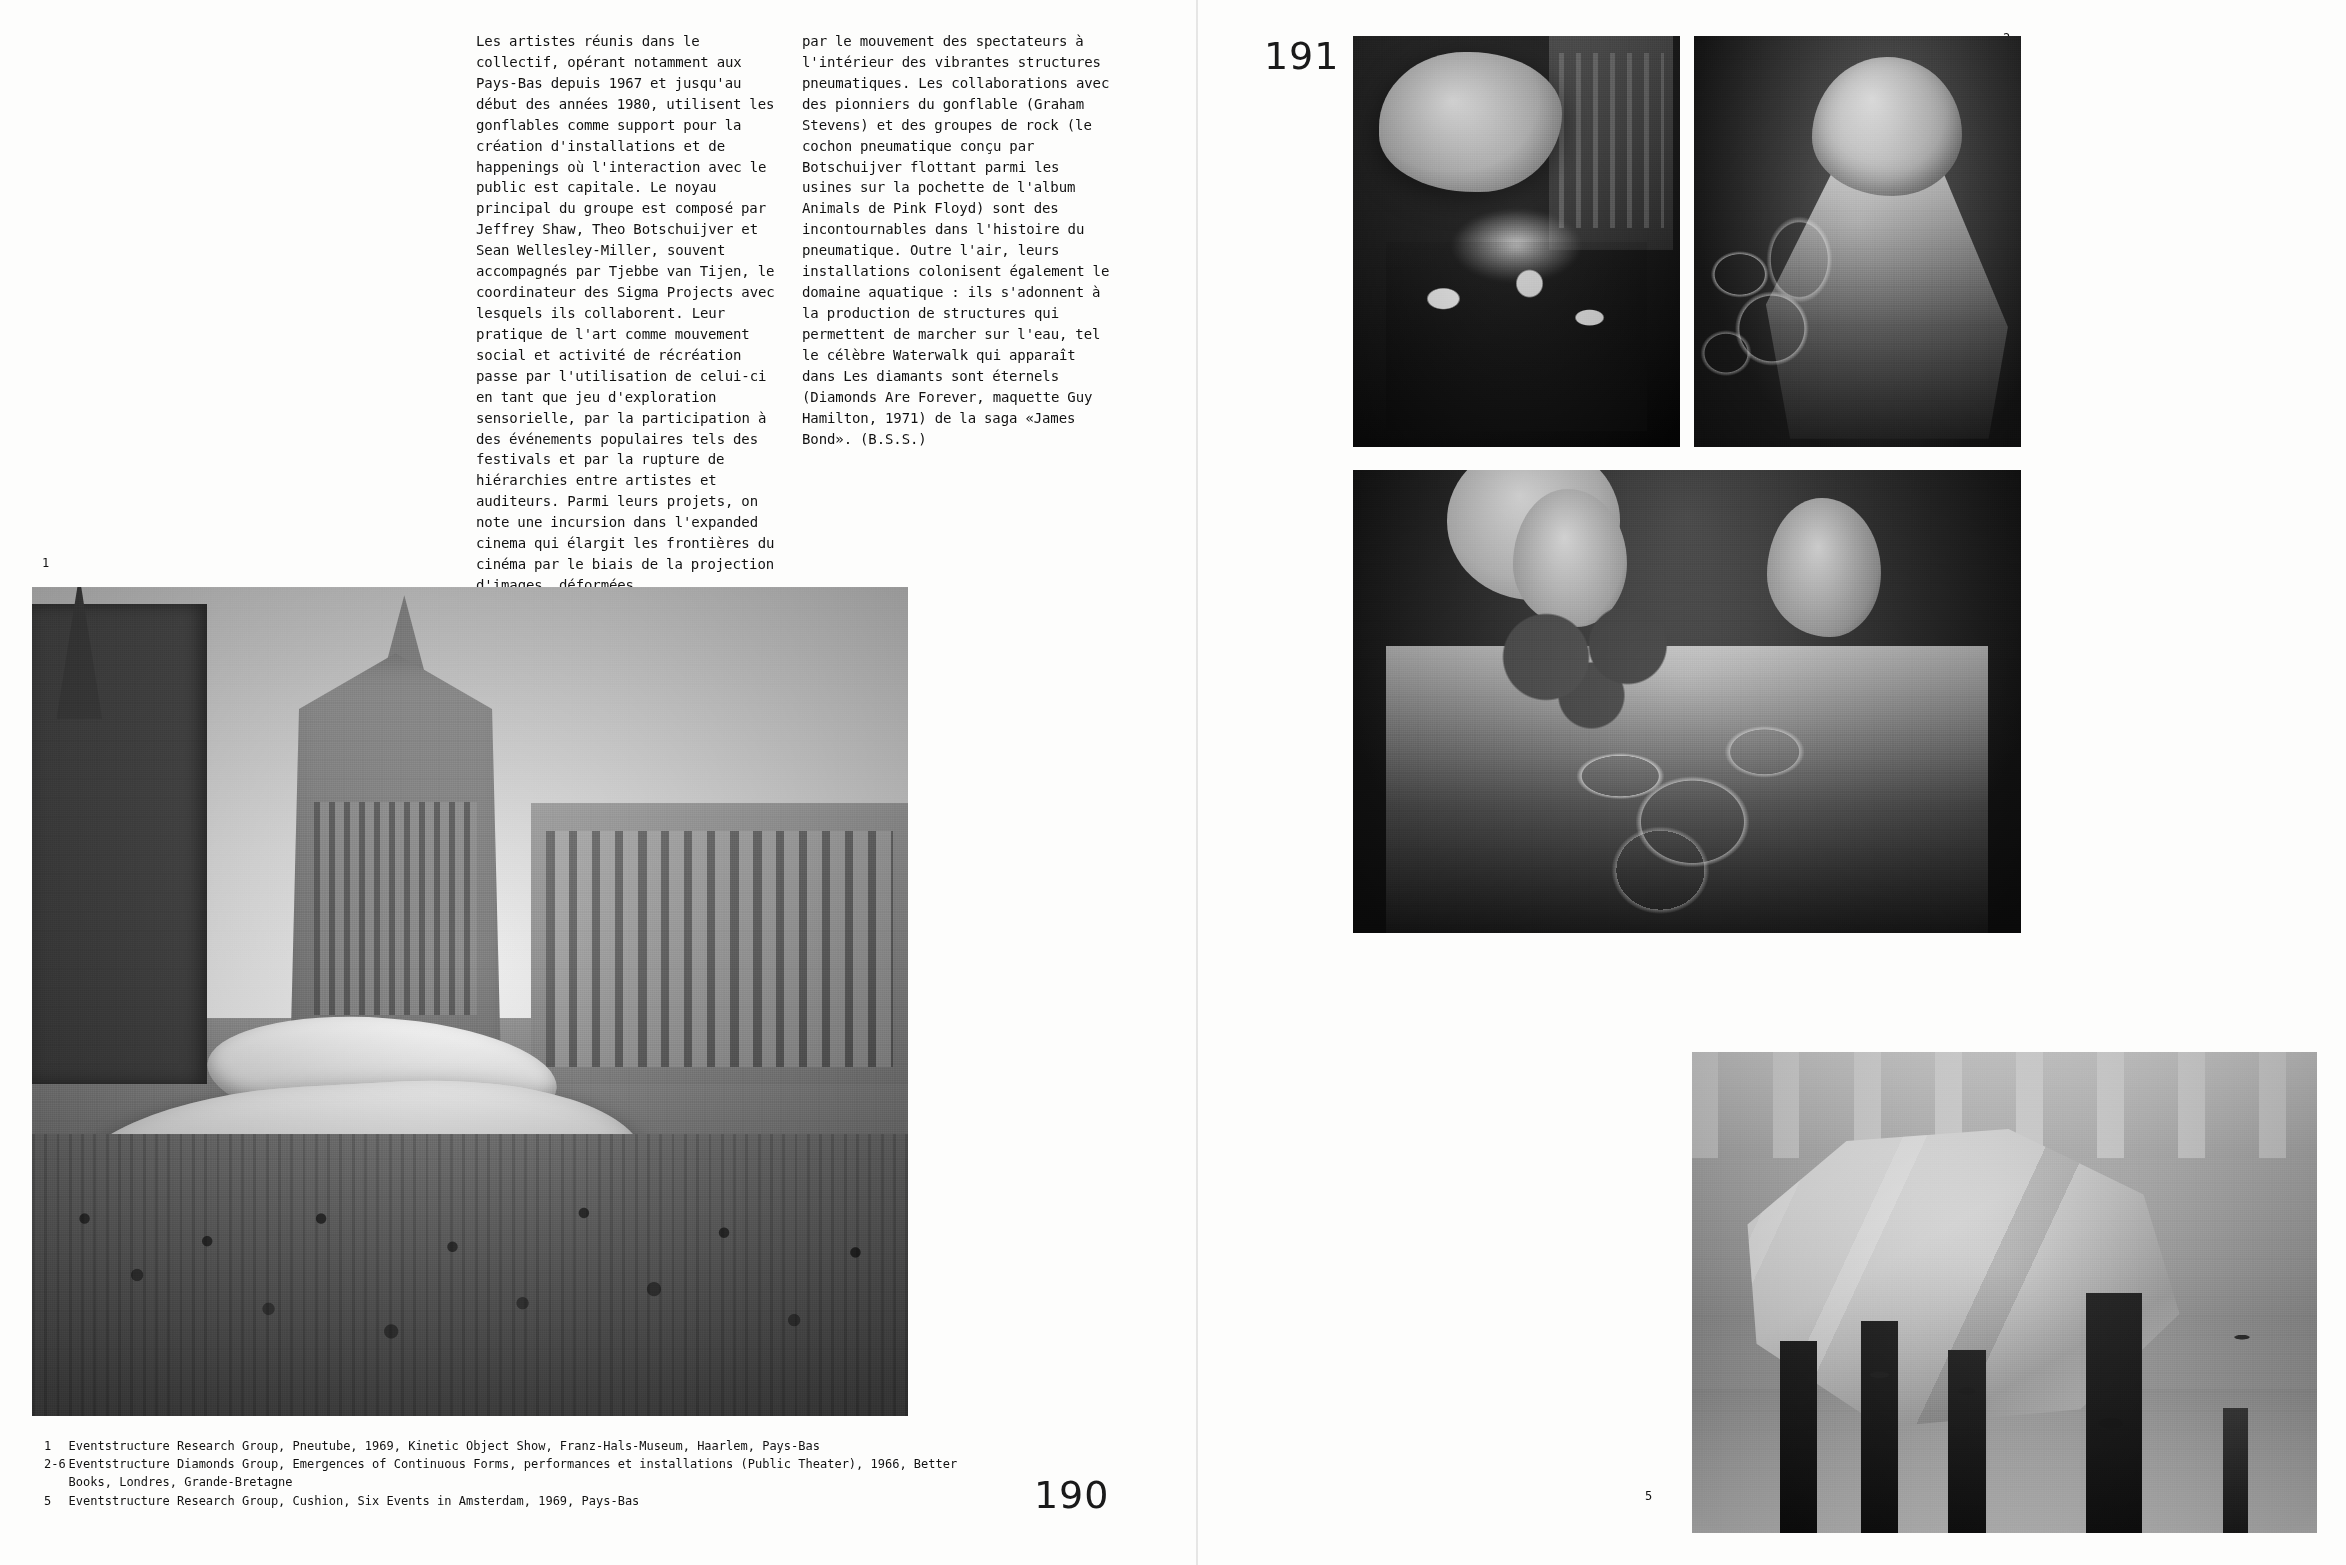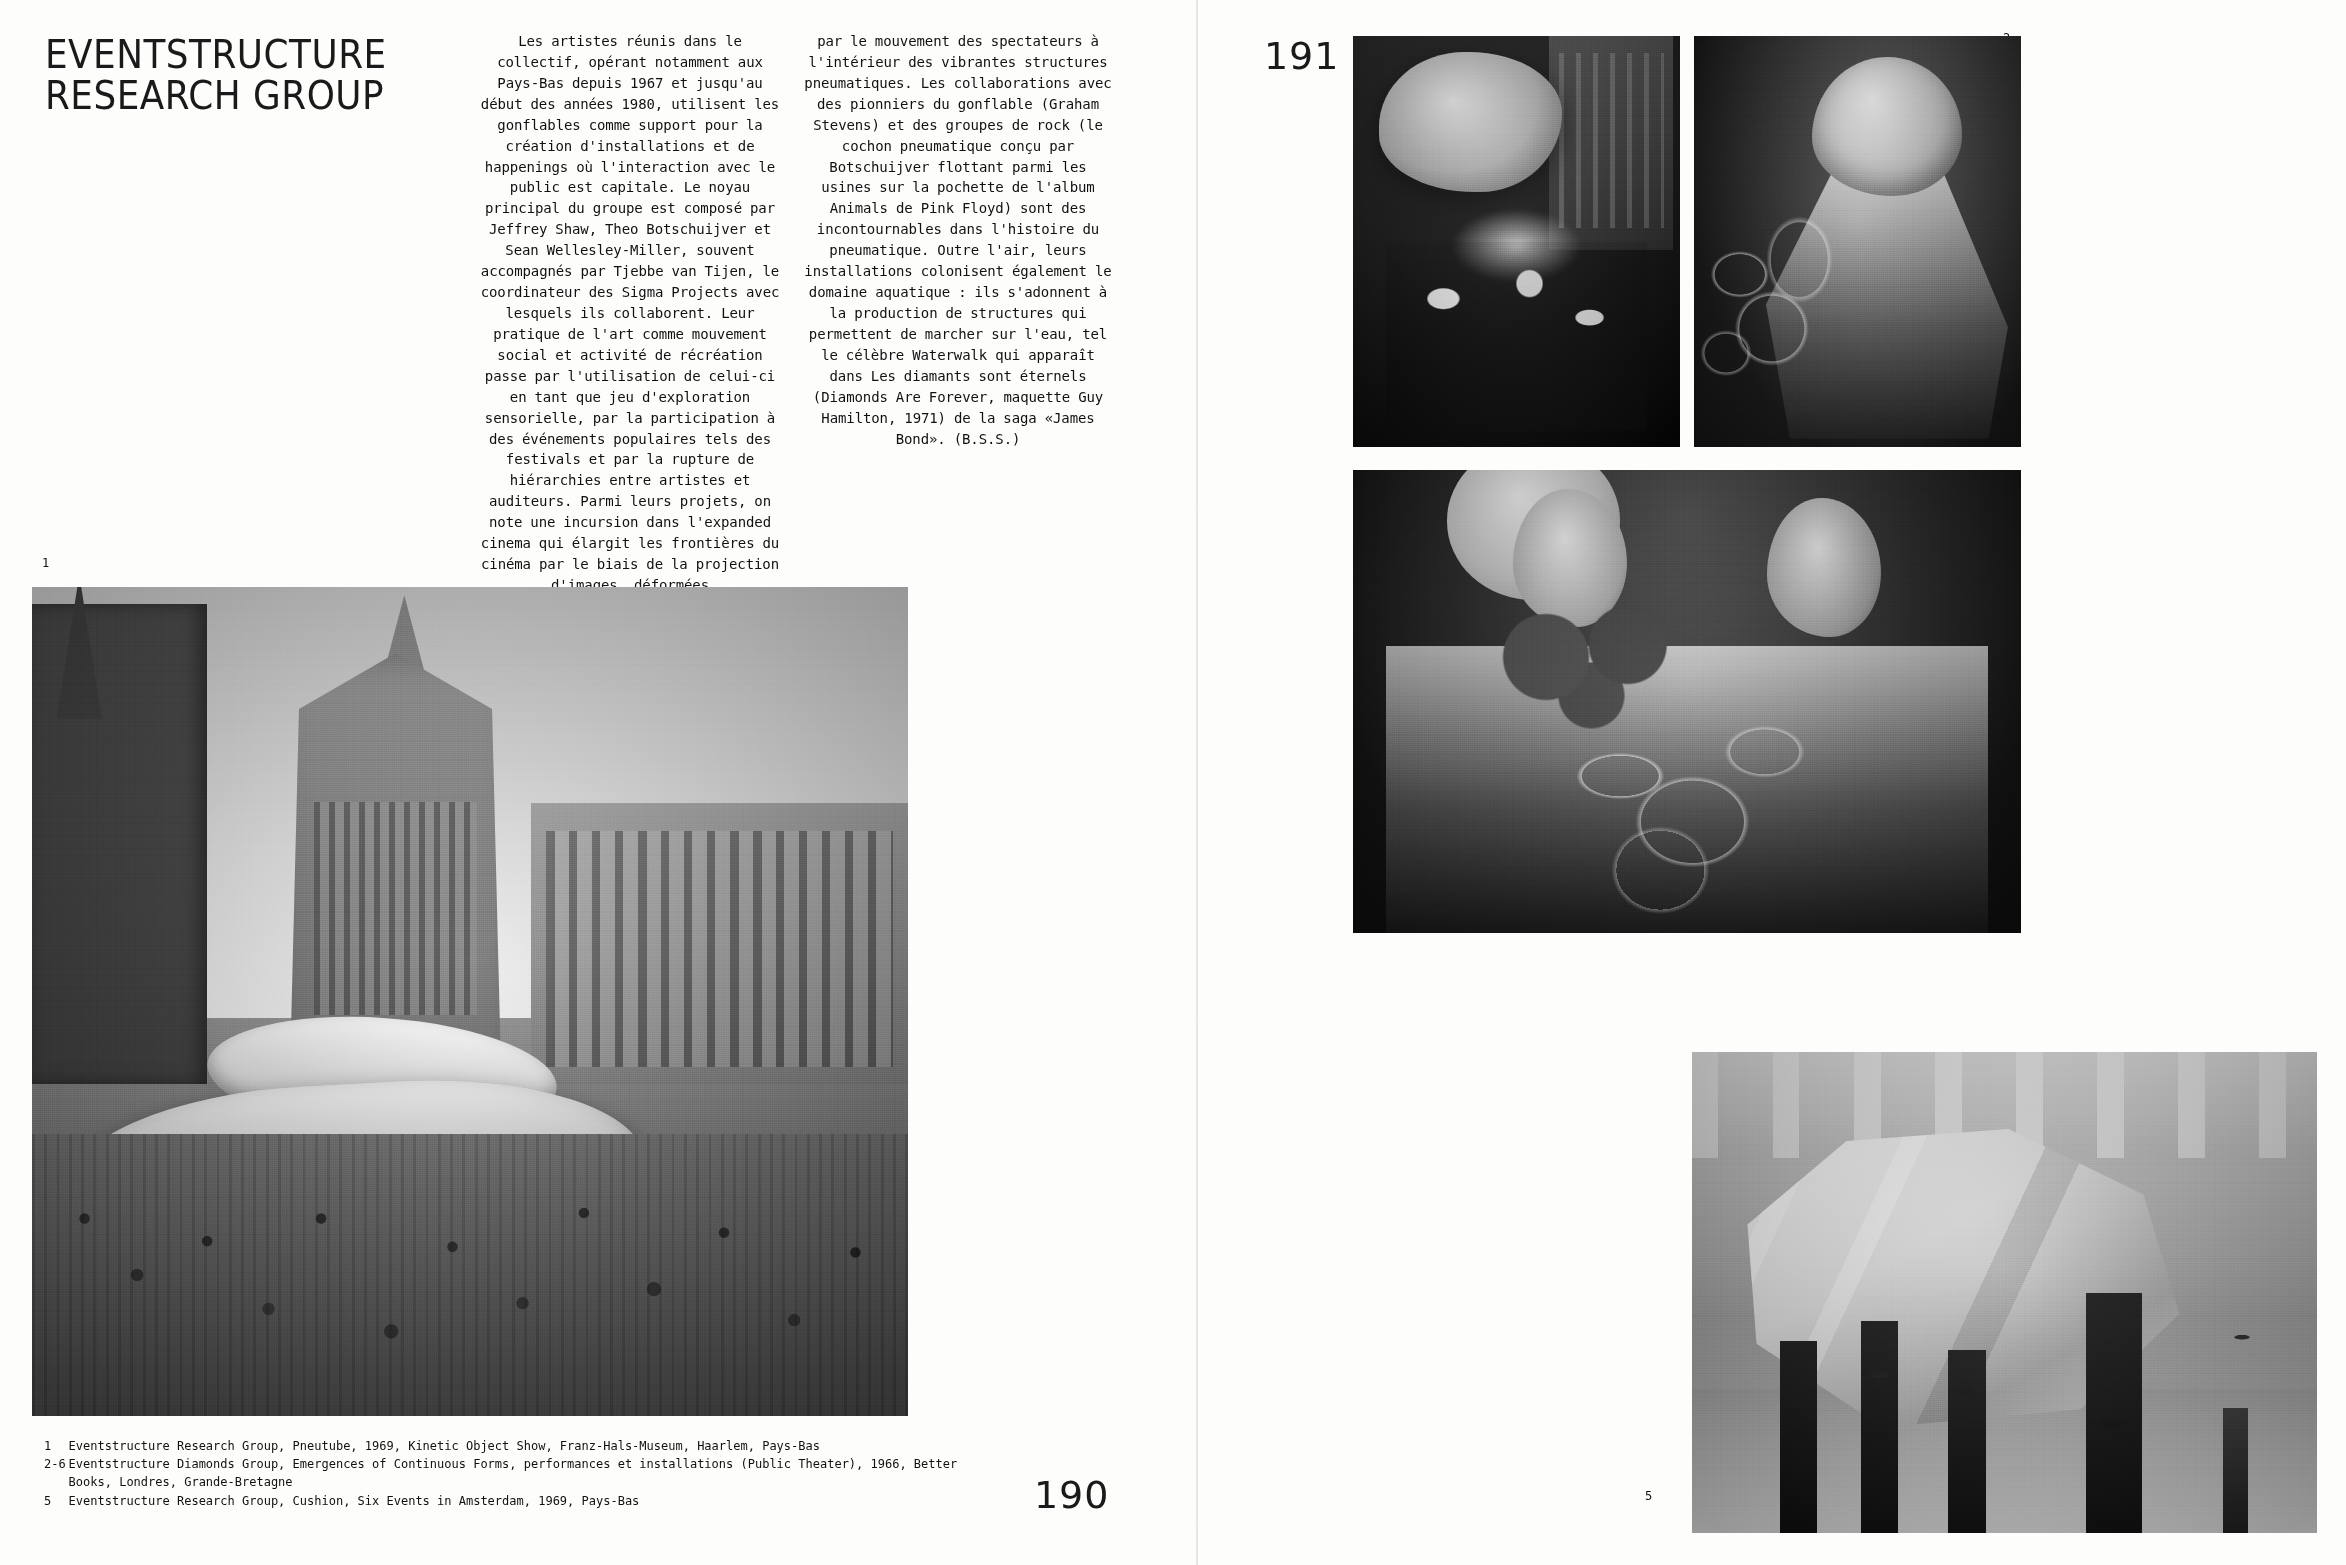--- a/index.html
+++ b/index.html
@@ -38,21 +38,21 @@
     transform: scaleX(1.02);
     transform-origin: left center;
     white-space: nowrap;
   }
 
   .col {
     position: absolute;
     font-size: 14px;
     line-height: 1.495;
     color: #111;
-    text-align: center;
+    text-align: left;
     letter-spacing: -0.1px;
     word-spacing: -0.3px;
   }
   #col1 { left: 476px; top: 31px;  width: 308px; }
   #col2 { left: 802px; top: 31px;  width: 312px; }
 
   .fig-num {
     position: absolute;
     font-size: 12px;
     color: #111;
@@ -356,24 +356,20 @@
   .p5-b2 { left:27%; height:44%; }
   .p5-b3 { left:41%; height:38%; }
   .p5-b4 { left:63%; width:9%; height:50%; }
   .p5-b5 { left:85%; width:4%; height:26%; background: linear-gradient(to bottom,#3a3a3a,#1d1d1d); }
 </style>
 </head>
 <body>
 
 <div class="page">
 
-  <div class="title-block">
-    <div class="title-line">EVENTSTRUCTURE</div>
-    <div class="title-line">RESEARCH GROUP</div>
-  </div>
 
   <div class="col" id="col1">Les artistes réunis dans le collectif, opérant notamment aux Pays-Bas depuis 1967 et jusqu'au début des années 1980, utilisent les gonflables comme support pour la création d'installations et de happenings où l'interaction avec le public est capitale. Le noyau principal du groupe est composé par Jeffrey Shaw, Theo Botschuijver et Sean Wellesley-Miller, souvent accompagnés par Tjebbe van Tijen, le coordinateur des Sigma Projects avec lesquels ils collaborent. Leur pratique de l'art comme mouvement social et activité de récréation passe par l'utilisation de celui-ci en tant que jeu d'exploration sensorielle, par la participation à des événements populaires tels des festivals et par la rupture de hiérarchies entre artistes et auditeurs. Parmi leurs projets, on note une incursion dans l'expanded cinema qui élargit les frontières du cinéma par le biais de la projection d'images, déformées</div>
   <div class="col" id="col2">par le mouvement des spectateurs à l'intérieur des vibrantes structures pneumatiques. Les collaborations avec des pionniers du gonflable (Graham Stevens) et des groupes de rock (le cochon pneumatique conçu par Botschuijver flottant parmi les usines sur la pochette de l'album Animals de Pink Floyd) sont des incontournables dans l'histoire du pneumatique. Outre l'air, leurs installations colonisent également le domaine aquatique : ils s'adonnent à la production de structures qui permettent de marcher sur l'eau, tel le célèbre Waterwalk qui apparaît dans Les diamants sont éternels (Diamonds Are Forever, maquette Guy Hamilton, 1971) de la saga «James Bond». (B.S.S.)</div>
 
   <div class="fig-num" id="fignum-1">1</div>
 
   <div class="photo" id="photo1">
     <div class="ph-inner">
       <div class="p1-sky"></div>
       <div class="p1-ground"></div>

